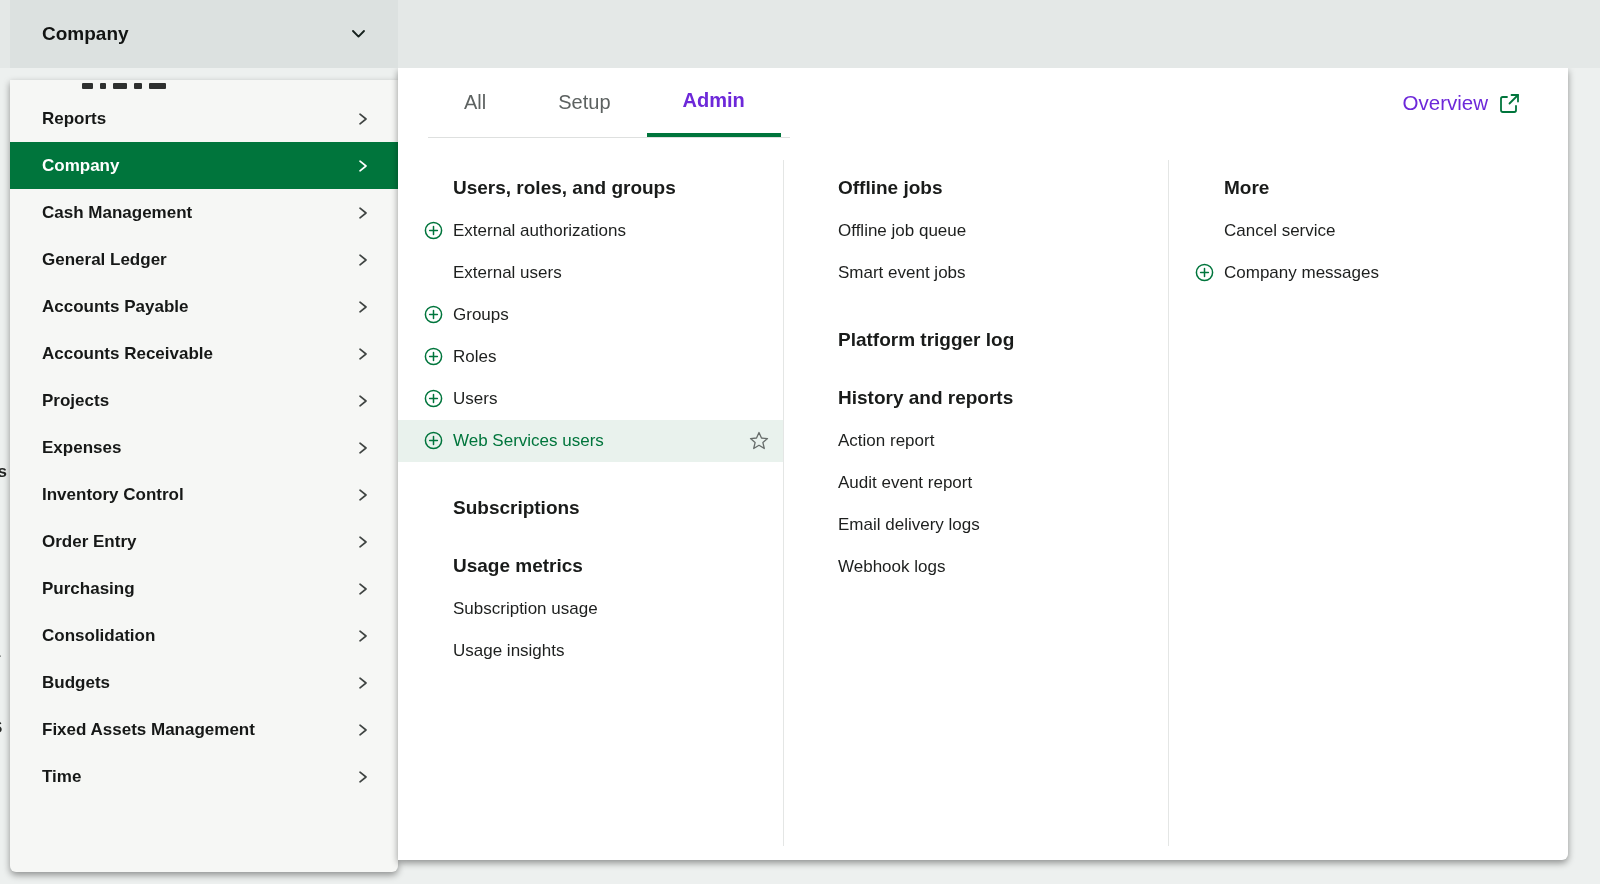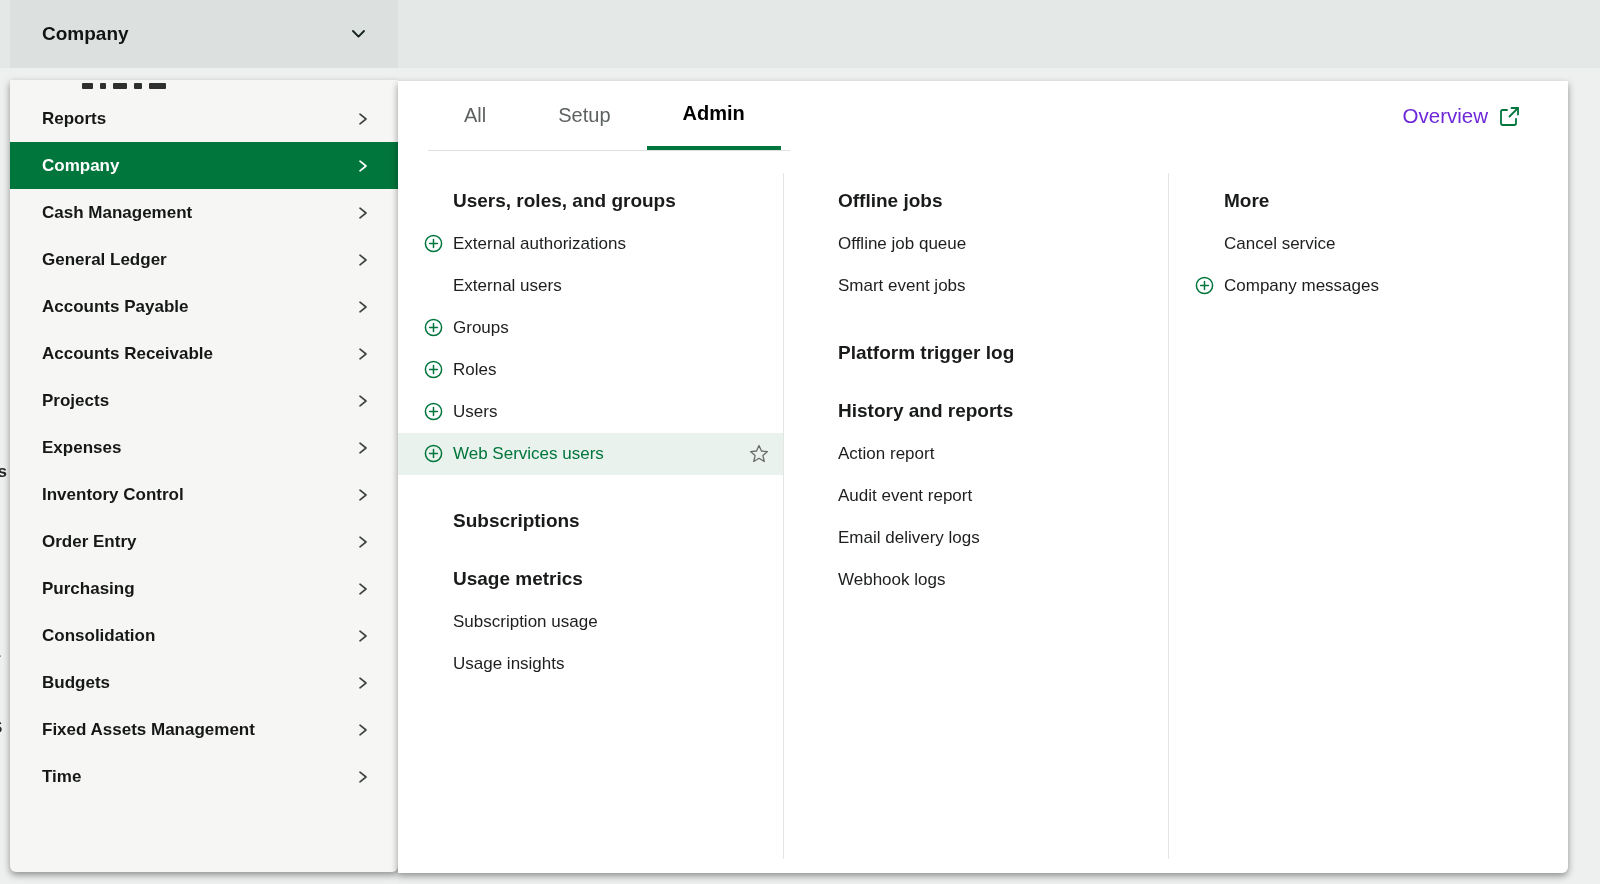--- a/index.html
+++ b/index.html
@@ -43,31 +43,30 @@
   .sb-item.selected{background:#00753c;}
   .sb-item.selected .sb-label{color:#ffffff;}
   .sb-chevron{display:flex;align-items:center;}
 
   
   .flyout{
     position:absolute;left:398px;top:68px;width:1170px;height:792px;
     background:#ffffff;z-index:2;
     box-shadow:0 3px 7px rgba(0,0,0,0.40);
     border-radius:0 0 6px 0;
-    margin-top:13px;
   }
   .tabs{
     position:absolute;top:0;left:30px;width:362px;height:70px;display:flex;
     border-bottom:1px solid #dee0df;box-sizing:border-box;
   }
   .tab{
     height:100%;display:flex;align-items:center;padding:0 36px;
     font-size:20px;color:#5d6261;cursor:pointer;box-sizing:border-box;white-space:nowrap;
   }
-  .tab.active{color:#000000;font-weight:700;border-bottom:4px solid #00753c;}
+  .tab.active{color:#6d28d9;font-weight:700;border-bottom:4px solid #00753c;}
   .overview{
     position:absolute;top:0;right:48px;height:70px;display:flex;align-items:center;gap:11px;
     color:#6d28d9;font-size:20.5px;cursor:pointer;
   }
   .ext-icon{display:flex;align-items:center;}
 
   .columns{position:absolute;top:100px;left:0;right:0;bottom:0;}
   .sep{position:absolute;top:-8px;bottom:14px;width:1px;background:#e4e6e5;}
   .sep1{left:385px;}
   .sep2{left:770px;}

